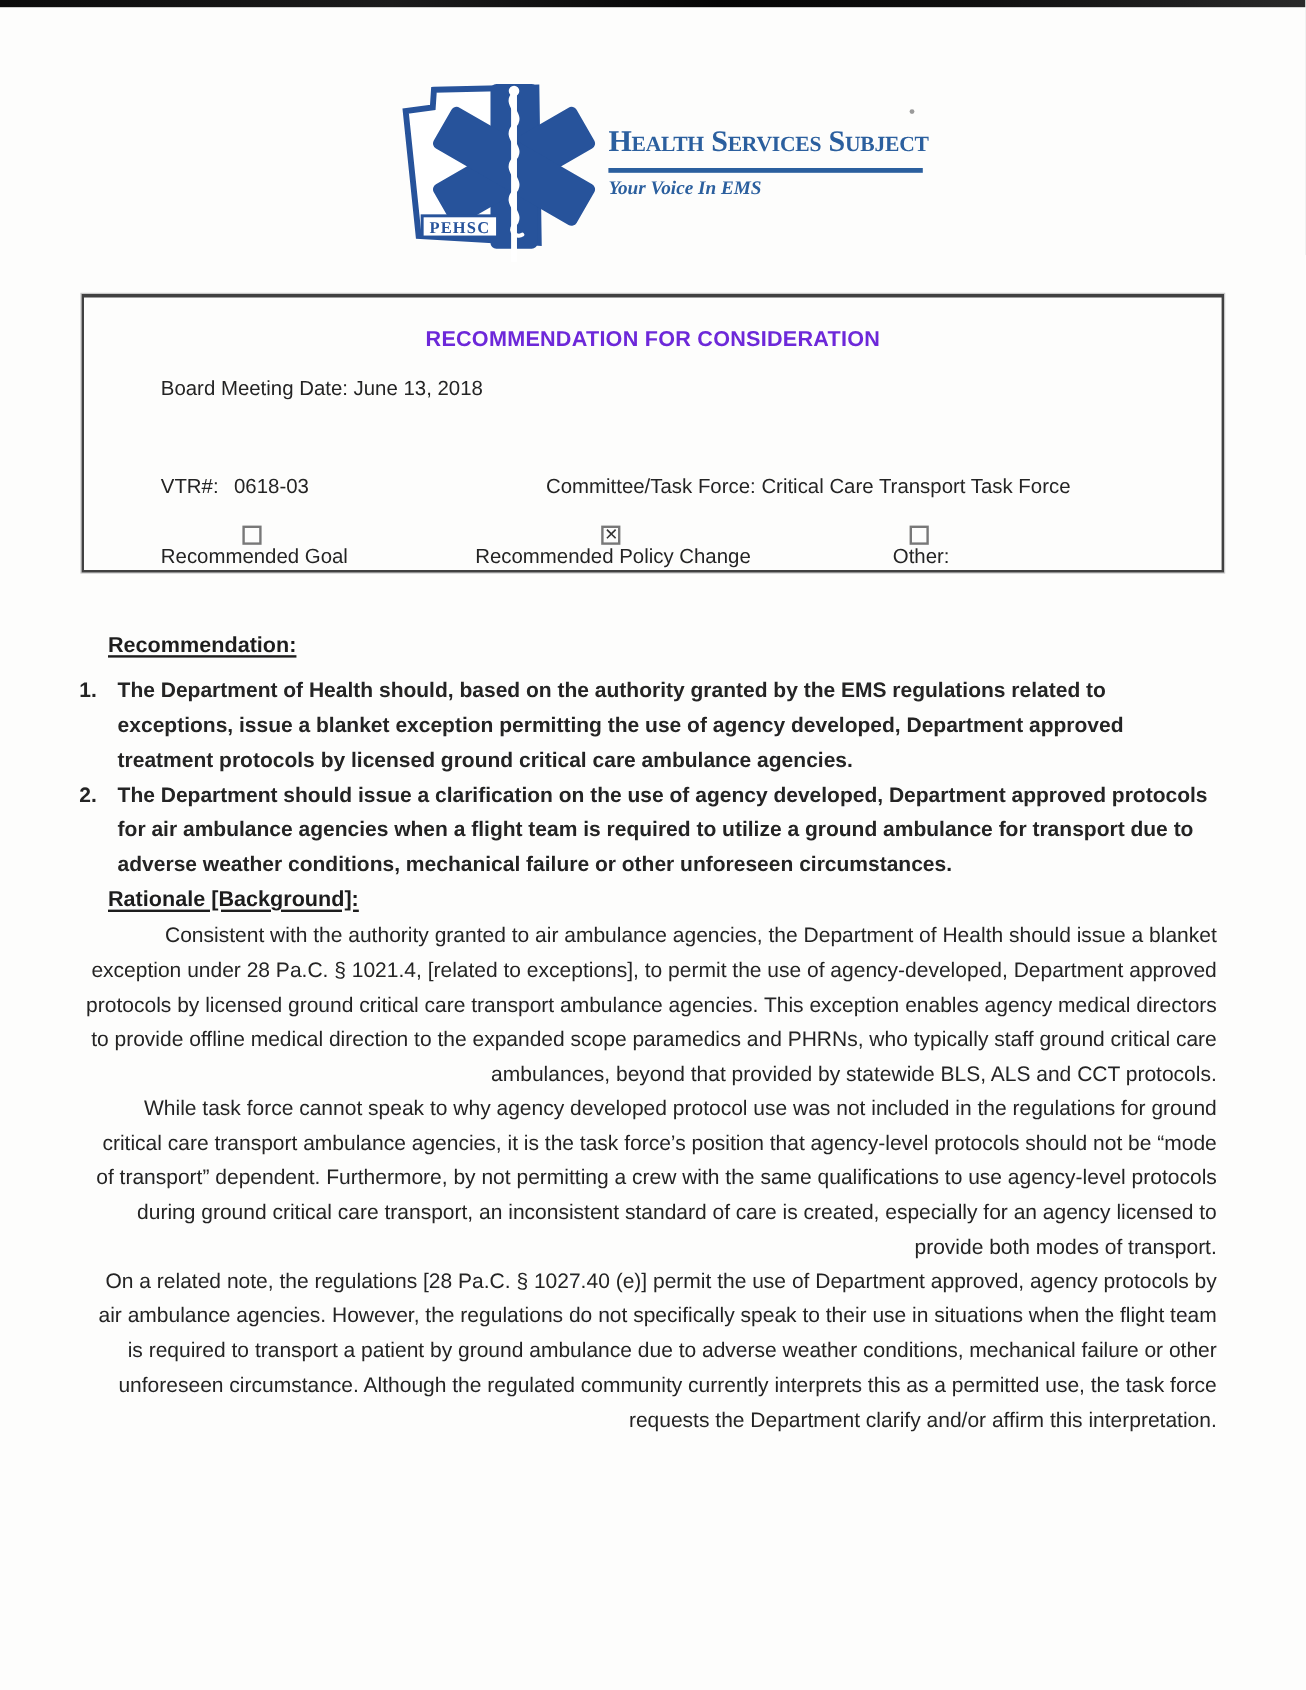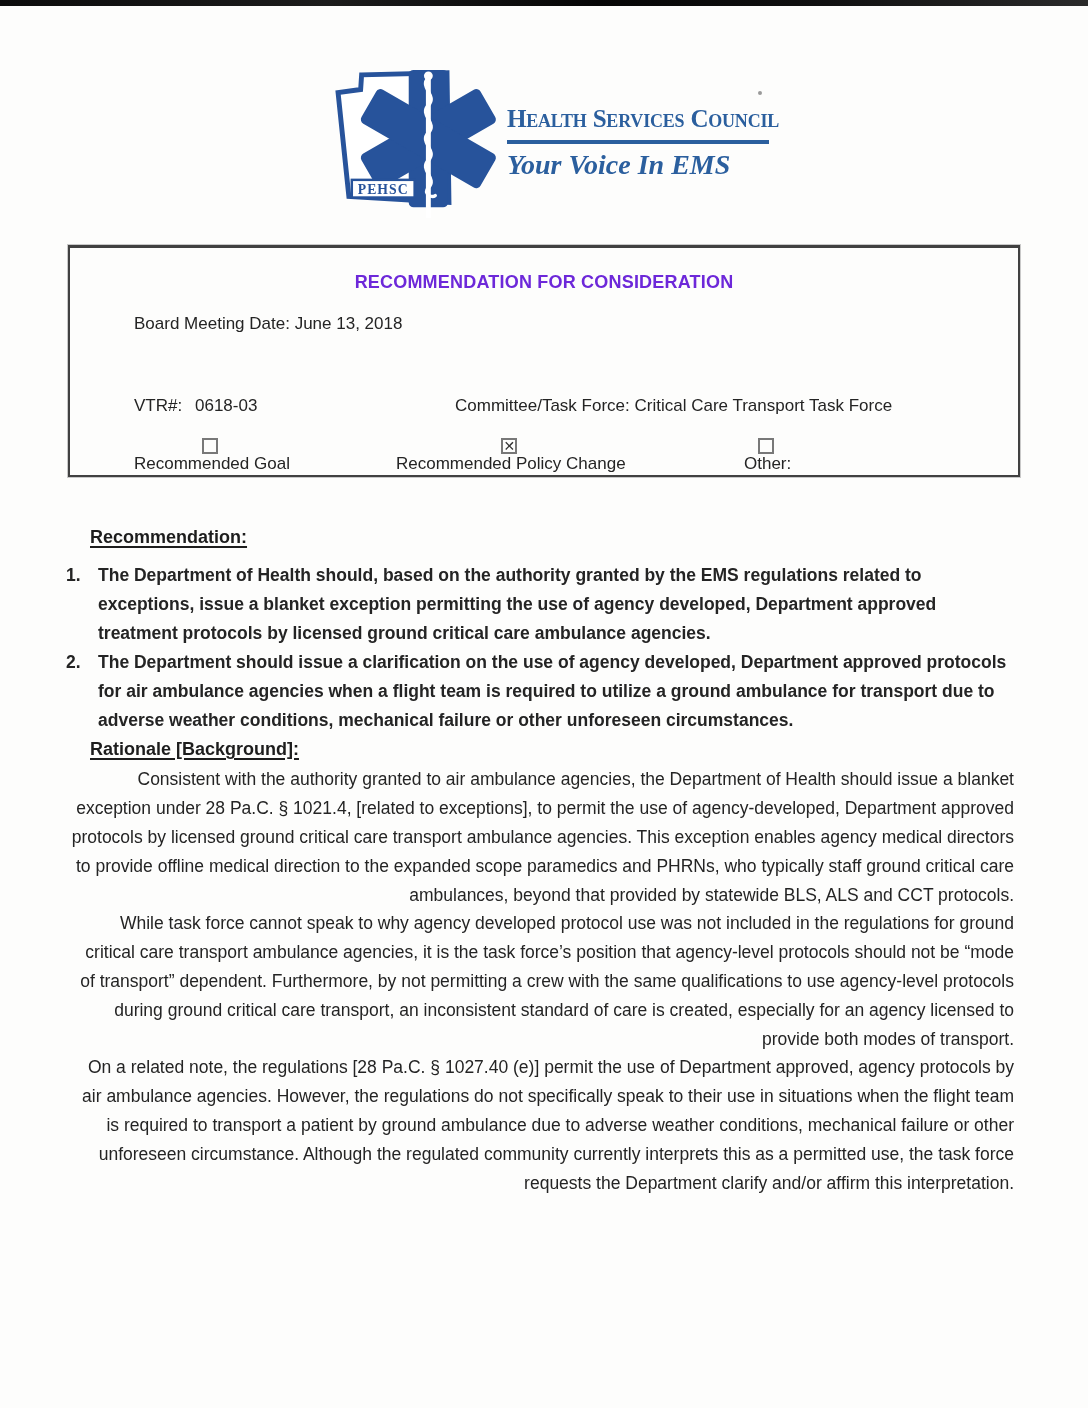--- a/index.html
+++ b/index.html
@@ -36,21 +36,21 @@
     letter-spacing: -0.2px;
     color: #2b5f9e;
     line-height: 32px;
     white-space: nowrap;
   }
   .org-rule { width: 262px; height: 4px; background: #2b5f9e; margin-top: 5px; }
   .org-tagline {
     font-family: "Liberation Serif", serif;
     font-style: italic;
     font-weight: bold;
-    font-size: 28px;
+    font-size: 16px;
     color: #2b5f9e;
     margin-top: 5px;
     white-space: nowrap;
   }
 
   
   .form-box {
     position: absolute; left: 68px; top: 245px; width: 952px; height: 232px;
     background: #fdfdfc;
     border: 2px solid #414141;
@@ -123,21 +123,21 @@
 
       <rect x="92.5" y="8" width="5" height="147" fill="#ffffff"></rect>
       <path d="M95 12 c -10 10, 10 18, 0 28 c -10 10, 10 18, 0 28 c -10 10, 10 18, 0 28 c -10 10, 10 18, 0 28 c -5 6, 3 11, 7 8" stroke="#ffffff" stroke-width="3.5" fill="none" stroke-linecap="round"></path>
       <circle cx="95" cy="10" r="4.5" fill="#ffffff"></circle>
 
       <rect x="17" y="116" width="64" height="18" fill="#ffffff" stroke="#27539b" stroke-width="2.5"></rect>
       <text x="49" y="130.5" text-anchor="middle" font-family="Liberation Serif, serif" font-size="14" font-weight="bold" letter-spacing="1" fill="#27539b">PEHSC</text>
     </svg>
 
     <div class="org-text">
-      <div class="org-line">Health Services Council</div>
+      <div class="org-line">Health Services Subject</div>
       <div class="org-rule"></div>
       <div class="org-tagline">Your Voice In EMS</div>
     </div>
   </div>
 
   <div class="form-box">
     <div class="fb-title">RECOMMENDATION FOR CONSIDERATION</div>
     <div class="fb-field fb-board">Board Meeting Date: June 13, 2018</div>
     <div class="fb-field fb-vtr-lab">VTR#:</div>
     <div class="fb-field fb-vtr-val">0618-03</div>

